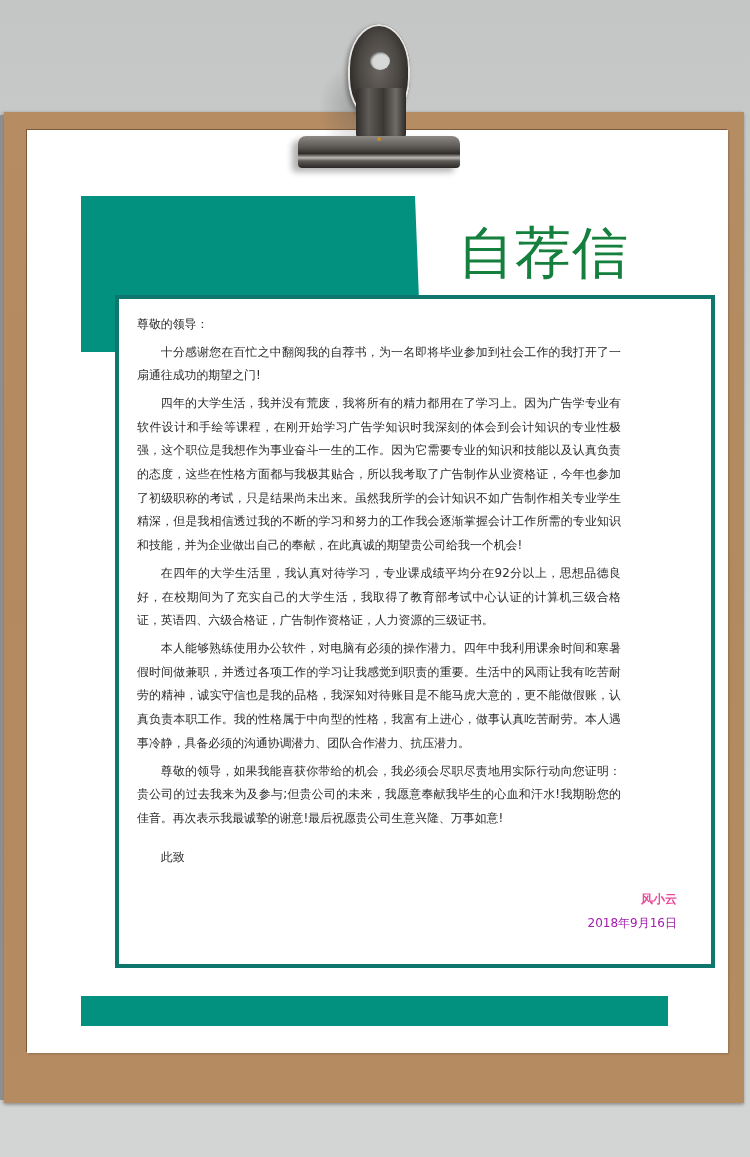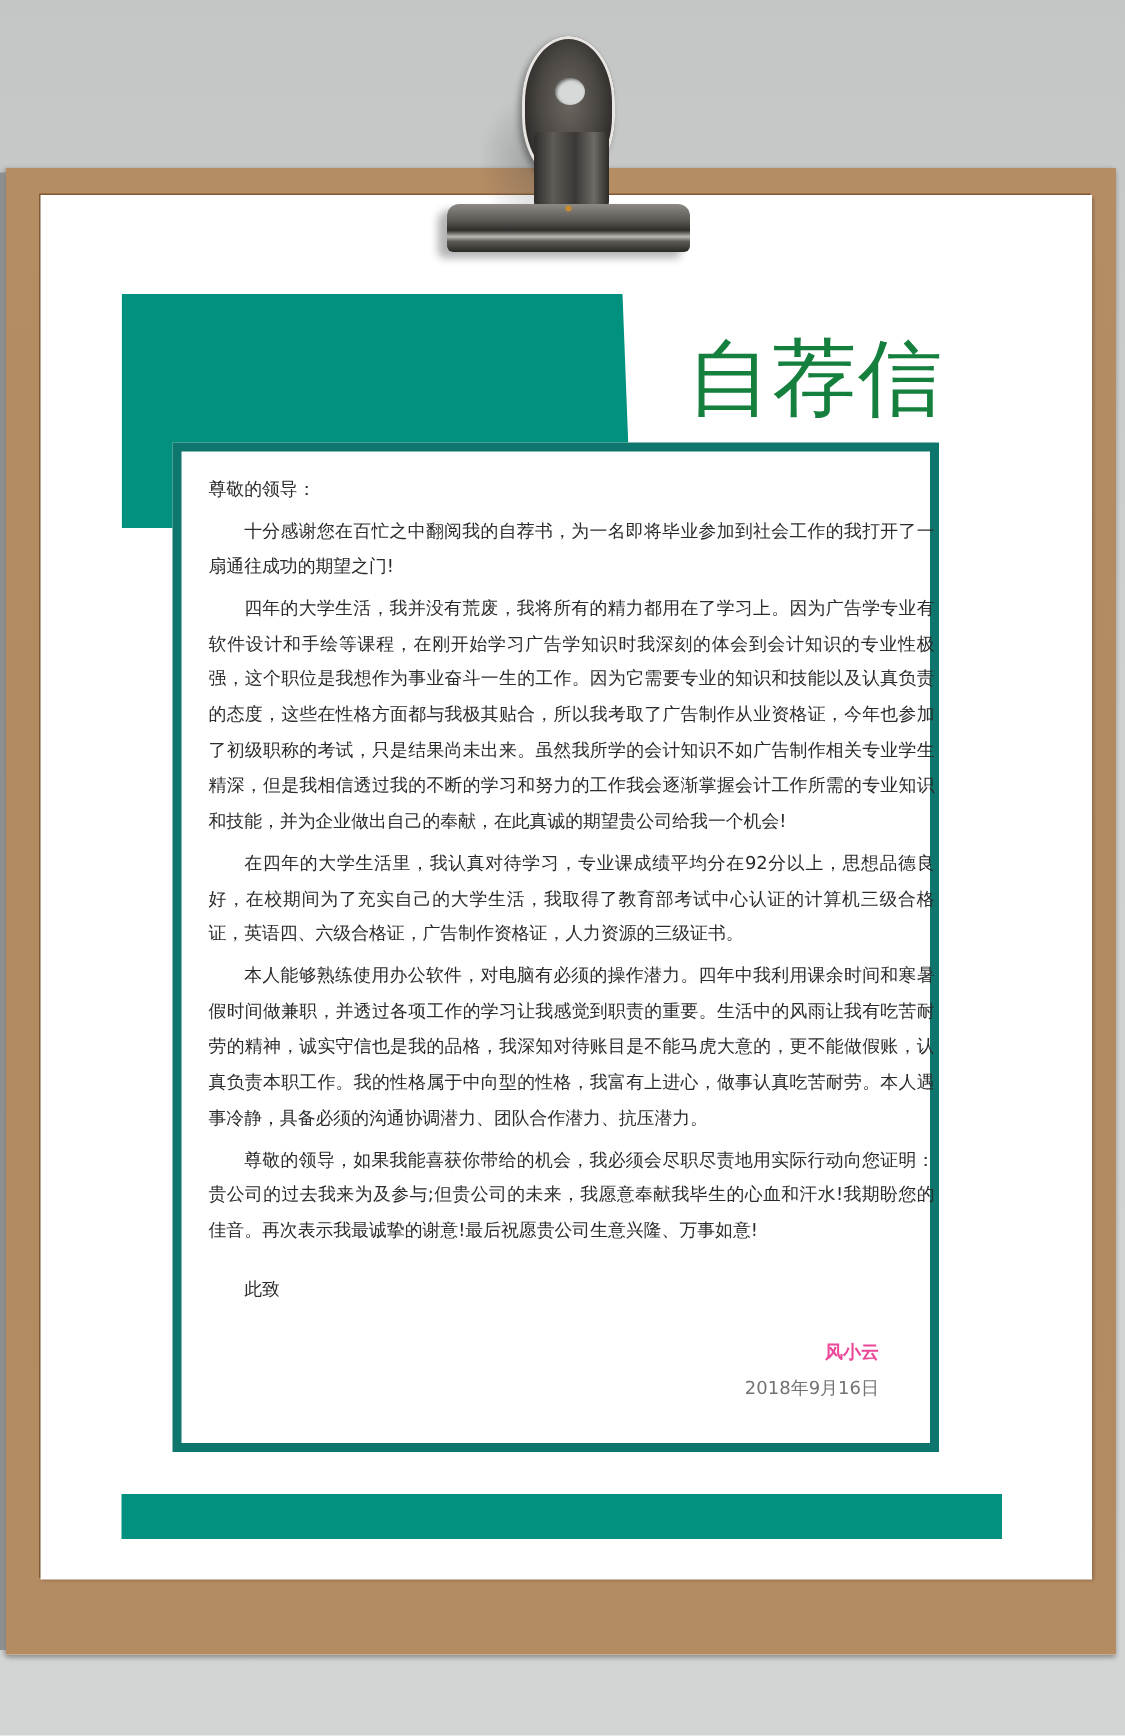--- a/index.html
+++ b/index.html
@@ -28,39 +28,39 @@
     background: #02907f;
     clip-path: polygon(0 0, 334px 0, 340px 156px, 0 156px);
   }
   .title {
     position: absolute; left: 458px; top: 218px; width: 175px; height: 70px;
     font-family: "DejaVu Serif", "Liberation Serif", serif;
     font-size: 56px; line-height: 70px; color: #15803d;
     letter-spacing: 1px; font-weight: normal; white-space: nowrap;
   }
   .content-box {
-    position: absolute; left: 115px; top: 295px; width: 511px; height: 673px;
+    position: absolute; left: 115px; top: 295px; width: 600px; height: 673px;
     background: #ffffff;
-    border: 6px solid #0f766e;
+    border: 4px solid #0f766e;
   }
   .body-text {
     position: absolute; left: 18px; top: 14px; width: 484px;
     font-size: 11.9px; color: #2b2b2b; line-height: 23.6px;
   }
   .greeting { margin-bottom: 4px; }
   .para { text-indent: 2em; margin-bottom: 4.5px; text-align: justify; }
   .closing { text-indent: 2em; margin-top: 10px; line-height: 34px; }
   .closing2 { text-indent: 2em; line-height: 34px; }
   .signature {
     position: absolute; right: 34px; top: 592px;
     font-size: 12px; font-weight: bold; color: #ec4899;
   }
   .date {
     position: absolute; right: 34px; top: 616px;
-    font-size: 12px; color: #737373; margin-left: 44px;
+    font-size: 12px; color: #a21caf; margin-left: 44px;
   }
   .bottom-bar {
     position: absolute; left: 81px; top: 996px; width: 587px; height: 30px;
     background: #02907f;
   }
   
   .clip-shadow {
     position: absolute; left: 318px; top: 60px; width: 60px; height: 80px;
     background: radial-gradient(ellipse at 70% 60%, rgba(80,80,80,0.35), rgba(80,80,80,0) 70%);
   }

